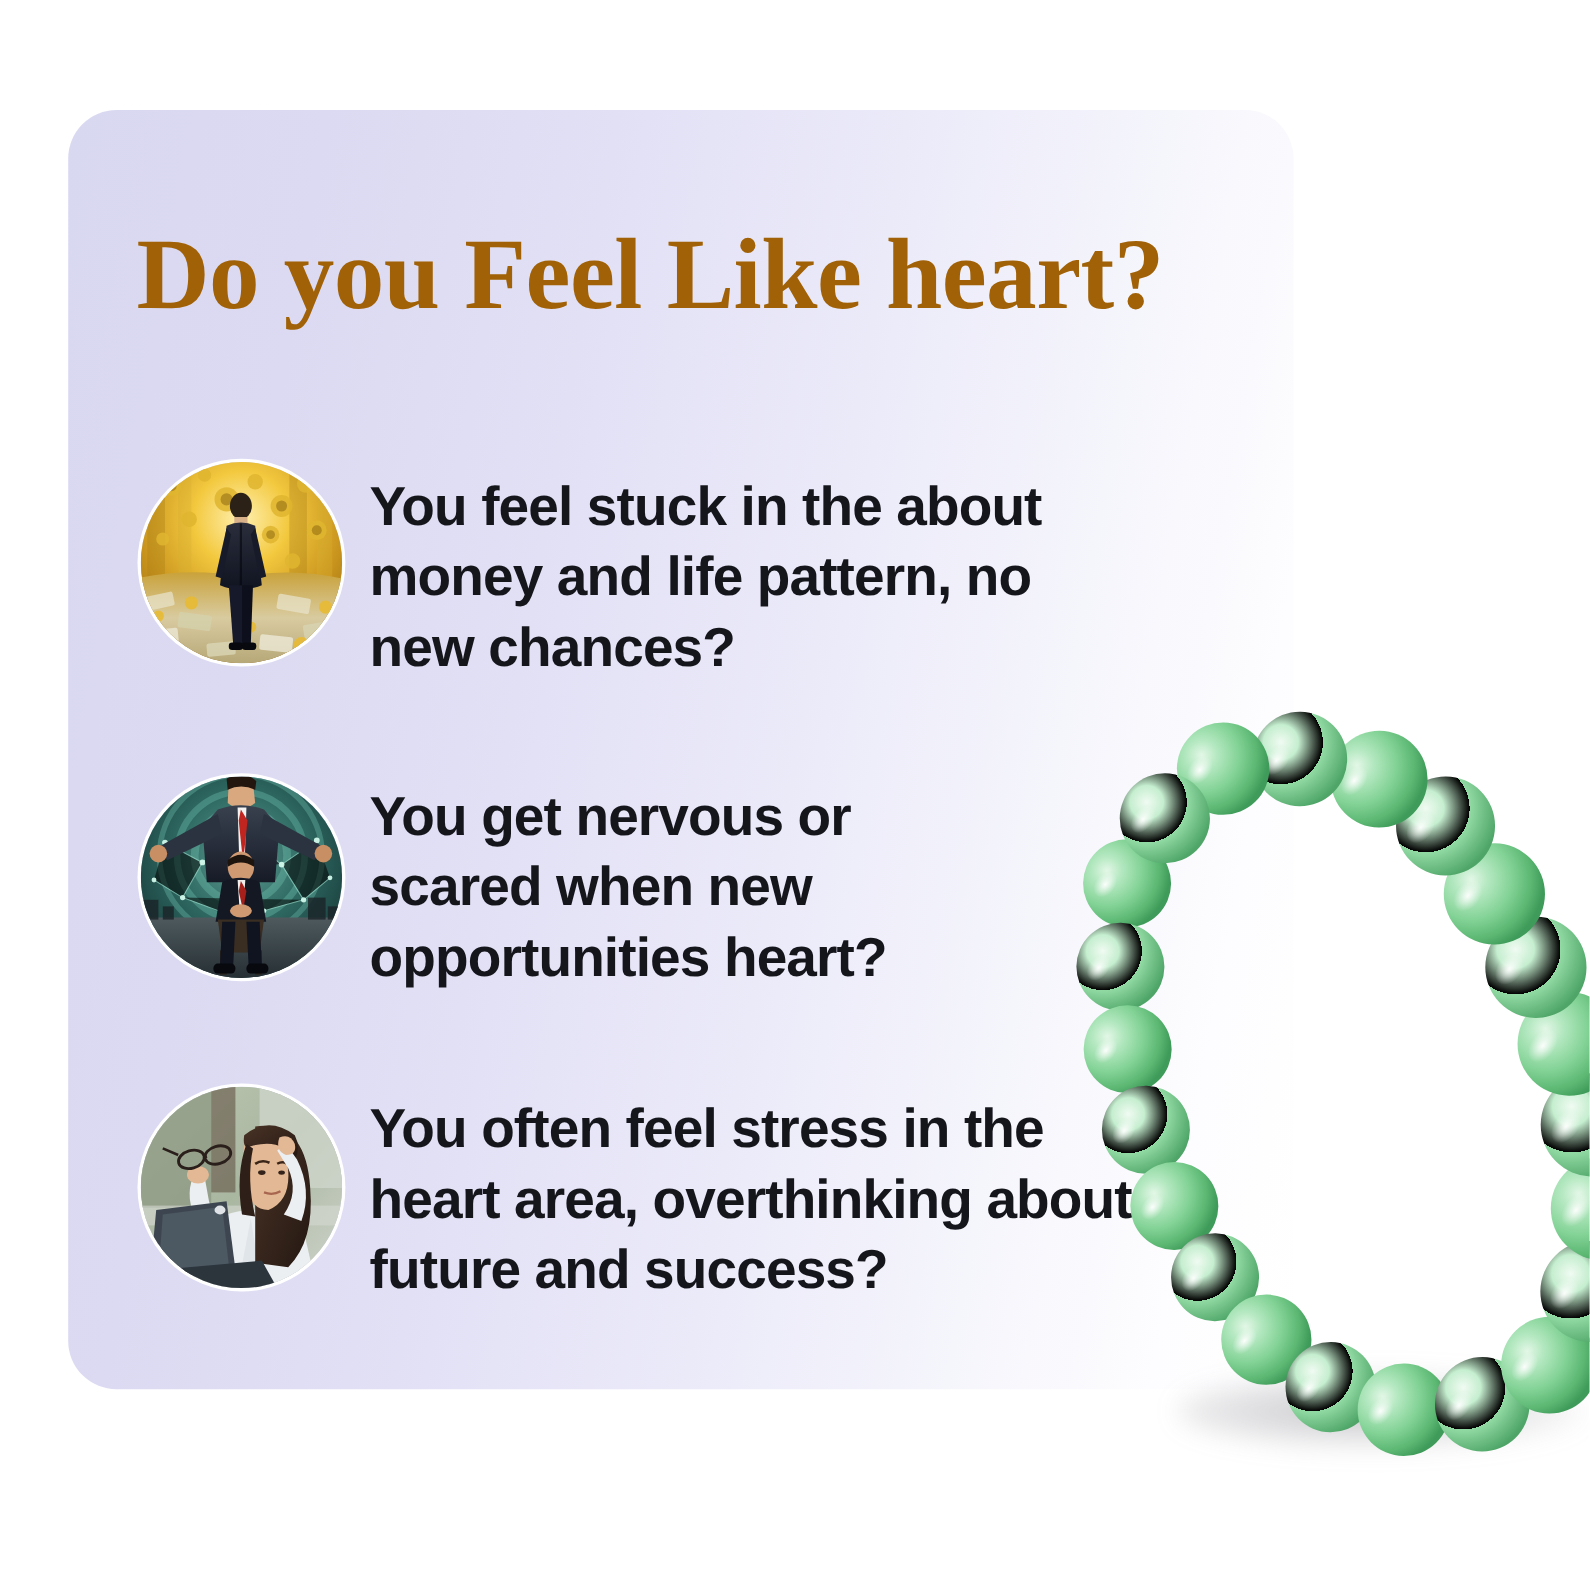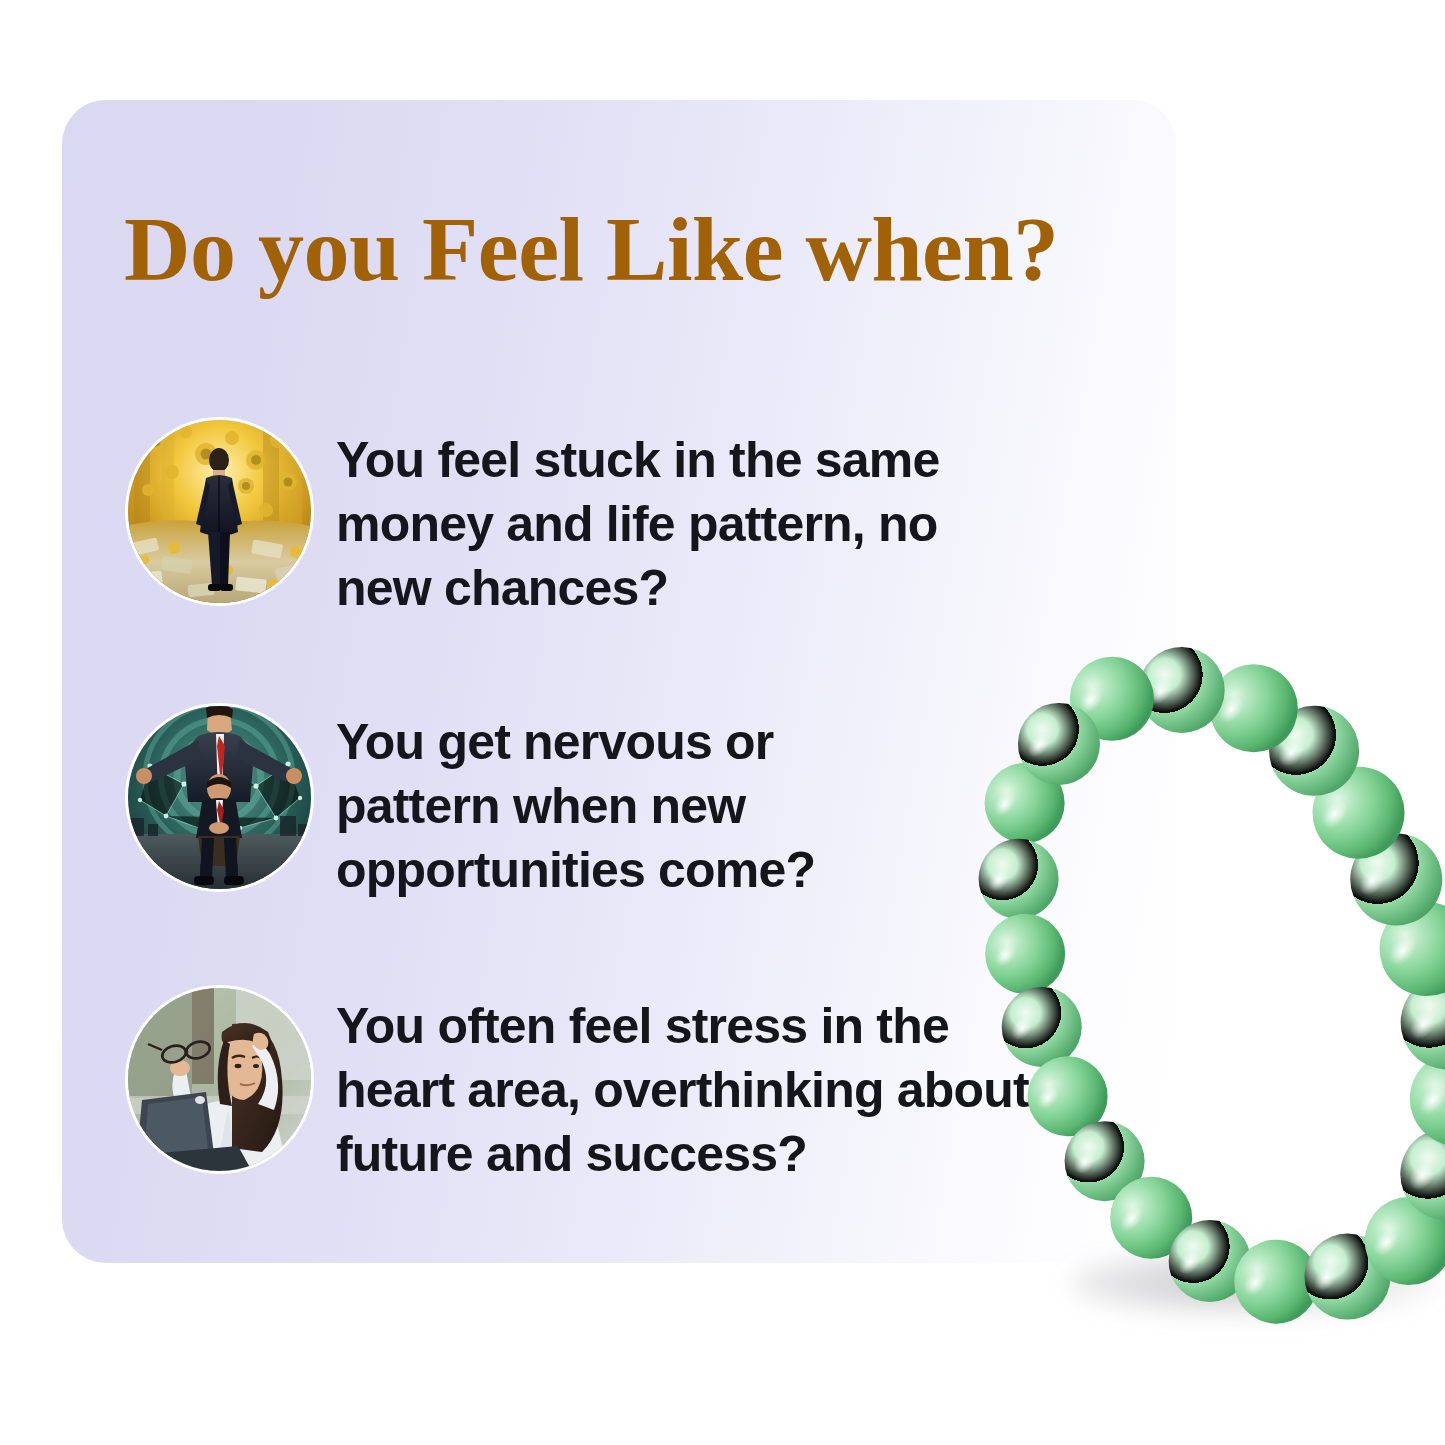--- a/index.html
+++ b/index.html
@@ -111,21 +111,21 @@
     width: 440px;
     height: 680px;
   }
   #bracelet svg { display: block; width: 100%; height: 100%; overflow: visible; }
 </style>
 </head>
 <body>
 
 <div id="promo-card"></div>
 
-<div id="headline"><span class="hl-blue">Do you </span><span class="hl-brown">Feel Like </span><span class="hl-blue">when?</span></div>
+<div id="headline"><span class="hl-blue">Do you </span><span class="hl-brown">Feel Like </span><span class="hl-blue">heart?</span></div>
 
 <div id="bullet-list">
 
   <div class="bullet-row r1">
     <div class="thumb">
       <svg viewBox="0 0 183 183" preserveAspectRatio="xMidYMid slice">
         <defs>
           <radialGradient id="g1bg" cx="50%" cy="28%" r="78%">
             <stop offset="0%" stop-color="#fff0b0"></stop>
             <stop offset="30%" stop-color="#f3c93f"></stop>
@@ -198,21 +198,21 @@
           <path d="M91 56 L91 116" stroke="#05070d" stroke-width="2" opacity="0.6"></path>
           <path d="M78 60 L68 104 L74 106 L82 66 Z" fill="#171b29"></path>
           <path d="M104 60 L114 104 L108 106 L100 66 Z" fill="#171b29"></path>
           <path d="M80 112 L84 166 L92 166 L92 112 Z" fill="#15192a"></path>
           <path d="M92 112 L92 166 L100 166 L102 112 Z" fill="#0d101c"></path>
           <rect x="80" y="164" width="13" height="7" rx="3" fill="#07090f"></rect>
           <rect x="92" y="164" width="13" height="7" rx="3" fill="#07090f"></rect>
         </g>
       </svg>
     </div>
-    <div class="bullet-text">You feel stuck in the same money and life pattern, no new chances?</div>
+    <div class="bullet-text">You feel stuck in the about money and life pattern, no new chances?</div>
   </div>
 
   <div class="bullet-row r2">
     <div class="thumb">
       <svg viewBox="0 0 183 183" preserveAspectRatio="xMidYMid slice">
         <defs>
           <radialGradient id="g2bg" cx="50%" cy="40%" r="70%">
             <stop offset="0%" stop-color="#5f9e92"></stop>
             <stop offset="45%" stop-color="#2f6a63"></stop>
             <stop offset="100%" stop-color="#13302f"></stop>
@@ -287,21 +287,21 @@
 
           <path d="M74 132 L72 172 L84 172 L86 132 Z" fill="#0f1420"></path>
           <path d="M96 132 L98 172 L110 172 L108 132 Z" fill="#0f1420"></path>
           <rect x="66" y="170" width="20" height="9" rx="4" fill="#07090e"></rect>
           <rect x="96" y="170" width="20" height="9" rx="4" fill="#07090e"></rect>
 
           <ellipse cx="91" cy="122" rx="10" ry="6" fill="#cf9a72"></ellipse>
         </g>
       </svg>
     </div>
-    <div class="bullet-text">You get nervous or pattern when new opportunities come?</div>
+    <div class="bullet-text">You get nervous or scared when new opportunities heart?</div>
   </div>
 
   <div class="bullet-row r3">
     <div class="thumb">
       <svg viewBox="0 0 183 183" preserveAspectRatio="xMidYMid slice">
         <defs>
           <linearGradient id="g3bg" x1="0" y1="0" x2="1" y2="1">
             <stop offset="0%" stop-color="#bfc9b4"></stop>
             <stop offset="50%" stop-color="#a9b6a0"></stop>
             <stop offset="100%" stop-color="#cfd4cc"></stop>

